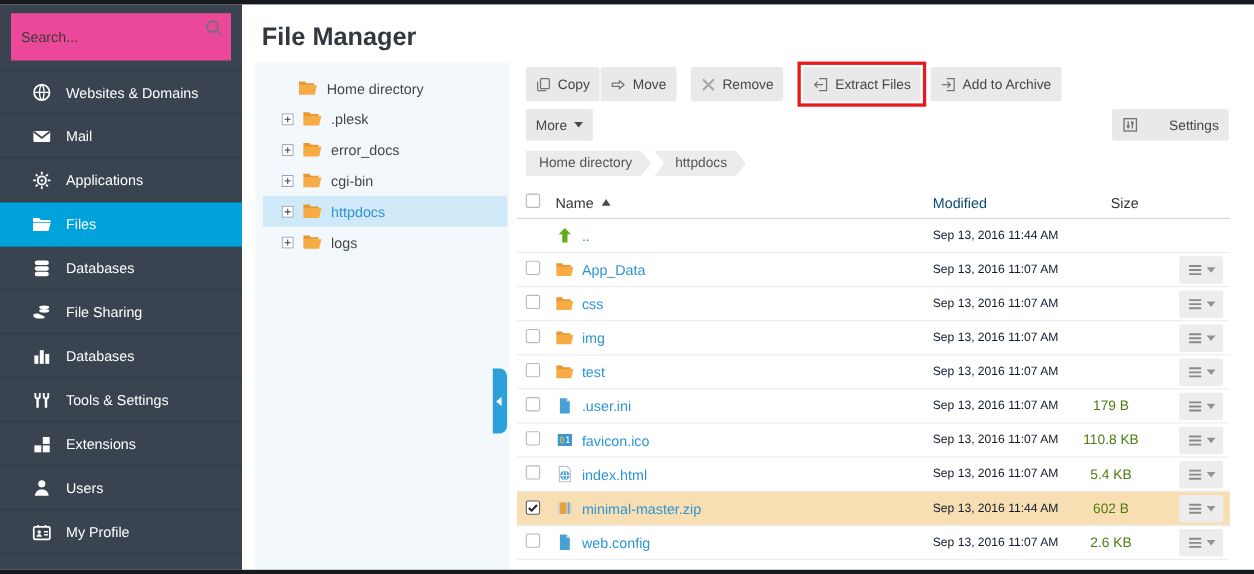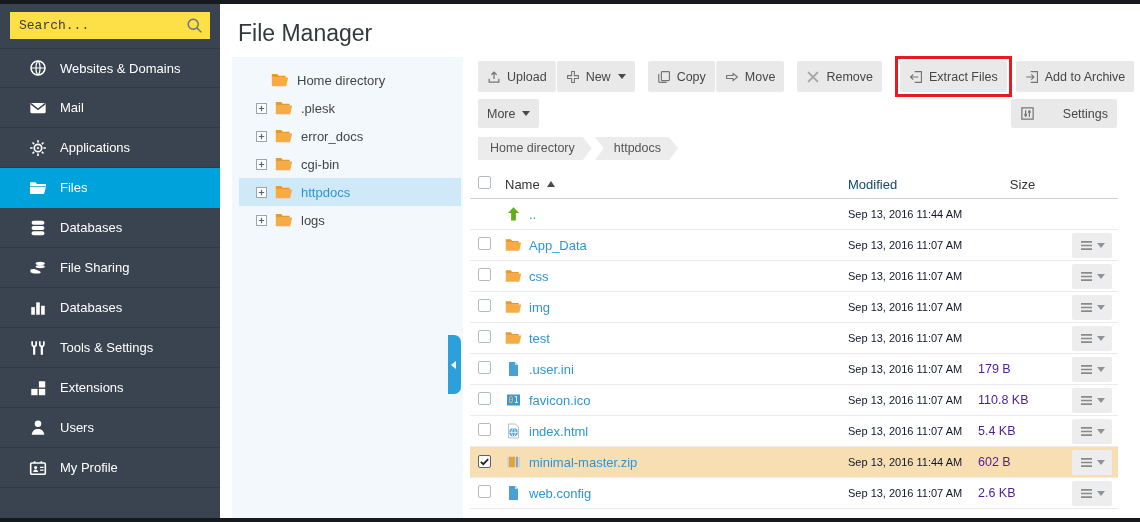--- a/index.html
+++ b/index.html
@@ -7,33 +7,33 @@
     --tree-selection:#cfe9f8; --annotation:#e8191f; --link:#2e95d3;
   }
   *{box-sizing:border-box}
   body{margin:0;font-family:"Liberation Sans","DejaVu Sans",sans-serif;background:#888}
   .screen{position:relative;width:1140px;height:522px;background:#fff;overflow:hidden}
   .edge{position:absolute;left:0;right:0;height:4px;background:#16191d;z-index:5}
   .edge-top{top:0}.edge-bottom{bottom:0}
   
   .sidebar{position:absolute;left:0;top:4px;bottom:4px;width:220px;background:var(--sidebar-bg)}
   .search-wrap{position:relative;padding:8px 10px 9px}
-  .search-input{width:100%;height:27px;border:0;background:#fde047;font-size:13px;color:#333;
-    padding:0 30px 0 9px;outline:none;font-family:Liberation Mono, monospace}
+  .search-input{width:100%;height:43px;border:0;background:#ec4899;font-size:13px;color:#333;
+    padding:0 30px 0 9px;outline:none;font-family:Liberation Sans, sans-serif}
   .search-input::placeholder{color:#3c3c3c;opacity:1}
   .search-icon{position:absolute;right:17px;top:13px;width:17px;height:17px}
   .nav-item{height:40px;display:flex;align-items:center;padding:0 10px 0 29px;color:#fff;
     font-size:13px;border-bottom:1px solid #323b45;cursor:pointer}
   .nav-item:first-child{border-top:1px solid #323b45}
   .nav-item.active{background:var(--accent);border-bottom-color:var(--accent)}
   .nav-item .icon{width:18px;height:18px;margin-right:13px}
   .icon{display:inline-flex;align-items:center;justify-content:center;flex:none}
   .icon svg{width:100%;height:100%;display:block}
   
-  .page-title{position:absolute;left:238px;top:20px;margin:0;font-size:23px;font-weight:400;color:#32383e}
+  .page-title{position:absolute;left:238px;top:20px;margin:0;font-size:23px;font-weight:700;color:#32383e}
   
   .tree{position:absolute;left:232px;top:57px;width:231px;bottom:4px;background:#f3f8fc;padding-top:9px}
   .tree-row{height:28px;display:flex;align-items:center;font-size:13px;color:#454545;
     margin:0 2px 0 7px;padding-left:13px;cursor:pointer;white-space:nowrap}
   .tree-row.child{padding-left:17px}
   .tree-row.selected{background:var(--tree-selection);color:var(--link)}
   .expander{width:11px;height:11px;margin-right:8px}
   .tree-row .folder{width:18px;height:14px;margin-right:8px}
   .tree-row.root .folder{margin-left:19px}
   .tree-handle{position:absolute;left:448px;top:335px;width:13px;height:59px;background:#2ba0da;
@@ -67,21 +67,21 @@
   .thead{display:flex;align-items:center;height:29px;border-bottom:1px solid #ccd2d7;color:#333}
   .trow{display:flex;align-items:center;height:31px;border-bottom:1px solid #ebebeb}
   .trow.selected{background:var(--selection-row)}
   .cell-check{width:35px;padding-left:8px}
   .cell-icon{width:24px;display:flex}
   .cell-icon .icon{width:17px;height:16px}
   .cell-namehead{width:343px;display:flex;align-items:center}
   .cell-name{width:319px;overflow:hidden;white-space:nowrap}
   .cell-mod{width:130px;font-size:11px;color:#0f172a;white-space:nowrap}
   .thead .cell-mod{font-size:13px;color:#0c4a6e}
-  .cell-size{width:64px;text-align:left;font-size:12.5px;color:#4c1d95;white-space:nowrap}
+  .cell-size{width:64px;text-align:center;font-size:12.5px;color:#4d7c0f;white-space:nowrap}
   .thead .cell-size{text-align:center;padding-left:25px;font-size:13px;color:#333}
   .cell-menu{width:76px;display:flex;justify-content:flex-end;padding-right:6px}
   .sort-asc{width:0;height:0;border-left:4px solid transparent;border-right:4px solid transparent;
     border-bottom:6px solid #4a4a4a;margin-left:7px}
   .flink{color:var(--link);text-decoration:none;cursor:pointer}
   .checkbox{width:13px;height:13px;background:#fff;border:1px solid #b3bac0;border-radius:2px;
     display:inline-flex;align-items:center;justify-content:center;cursor:pointer}
   .checkbox.checked{border-color:#5d6266}
   .checkbox svg{width:11px;height:11px}
   .row-menu{width:40px;height:25px;background:#ededed;border-radius:2px;display:inline-flex;
@@ -308,41 +308,20 @@
         </span>
     <span class="tree-label">logs</span>
   </div>
     </div>
   <div class="tree-handle"></div>
 
   <div class="toolbar-1" id="toolbar-main">
       <div class="btn-group">
    <div class="btn">
       <span class="icon ">
-            <svg viewBox="0 0 16 16" fill="none" stroke="#747474" stroke-width="1.4">
-              <path d="M2.5 10v3.8h11V10"></path>
-              <path d="M8 10.2V2.8M5 5.4 8 2.4l3 3"></path>
-            </svg>
-          </span>
-          <span class="btn-label">Upload</span>
-
-    </div>
-        <div class="btn">
-      <span class="icon ">
-            <svg viewBox="0 0 16 16">
-              <path d="M6.4 1.8h3.2v4.6h4.6v3.2H9.6v4.6H6.4V9.6H1.8V6.4h4.6z" fill="none" stroke="#747474" stroke-width="1.2"></path>
-            </svg>
-          </span>
-          <span class="btn-label">New</span>
-      <span class="caret"></span>
-    </div>
-  </div>
-      <div class="btn-group">
-   <div class="btn">
-      <span class="icon ">
             <svg viewBox="0 0 16 16" fill="none" stroke="#747474" stroke-width="1.3">
               <rect x="5" y="1.8" width="9.2" height="10.4" rx="1"></rect>
               <path d="M11 14.2H3.2c-.7 0-1.2-.5-1.2-1.2V4.6"></path>
             </svg>
           </span>
           <span class="btn-label">Copy</span>
 
     </div>
         <div class="btn">
       <span class="icon ">

